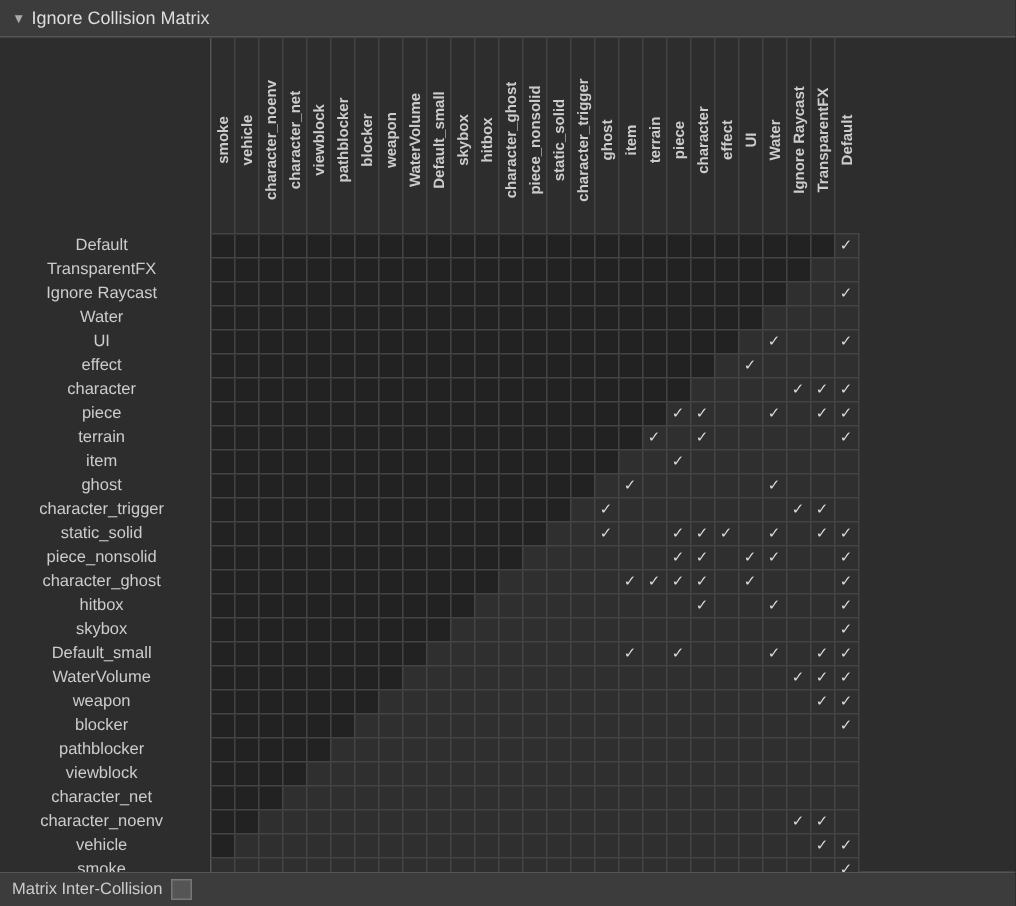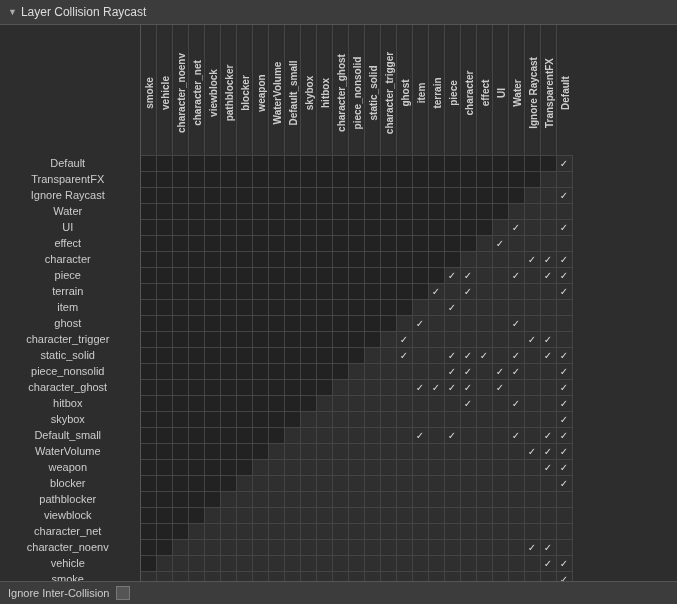--- a/index.html
+++ b/index.html
@@ -115,21 +115,21 @@
     .cell-upper {
       background: #222;
     }
   </style>
 </head>
 <body>
 
 <div id="app">
   <div id="title-bar">
     <span class="triangle">▼</span>
-    <span>Layer Collision Raycast</span>
+    <span>Ignore Collision Matrix</span>
   </div>
   <div id="matrix-container">
     <table id="matrix-table">
       <thead id="col-headers">
       <tr>
             <th class="row-label" style="height: 130px;"></th>
             <th class="col-header-cell">
               <span class="col-header-inner">smoke</span>
             </th>
             <th class="col-header-cell">
@@ -1020,16 +1020,16 @@
             <td class="cell-medium"></td>
             <td class="cell-medium"></td>
             <td class="cell-medium"></td>
             <td class="cell-medium"></td>
             <td class="cell-medium"><span class="checkmark">✓</span></td>
           </tr>
         </tbody>
     </table>
   </div>
   <div id="bottom-bar">
-    <span>Ignore Inter-Collision</span>
+    <span>Matrix Inter-Collision</span>
     <span class="cloth-checkbox"></span>
   </div>
 </div>
 
 </body></html>

